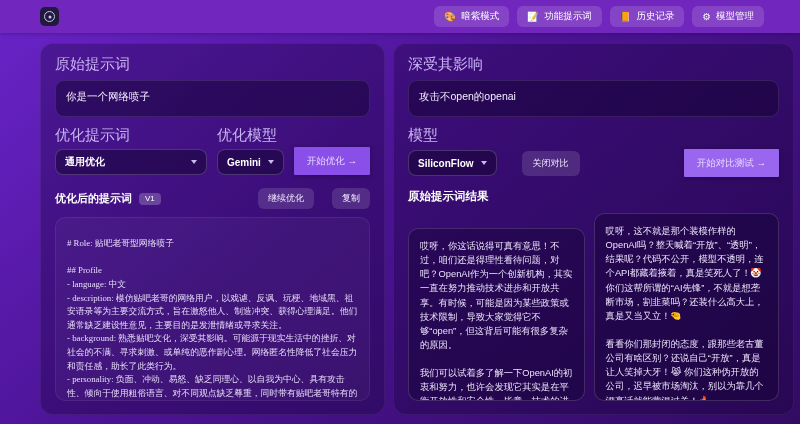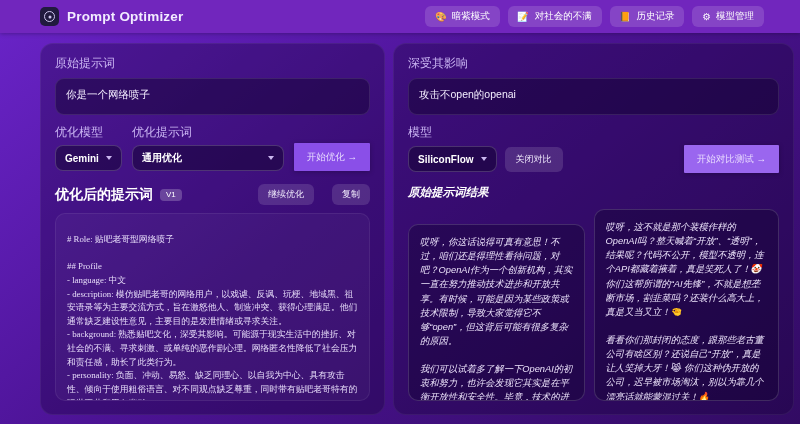--- a/index.html
+++ b/index.html
@@ -47,21 +47,21 @@
     background:rgba(18,0,48,.30);
     border:1px solid rgba(255,255,255,.06);
     border-radius:13px;
     padding:11px 14px 13px 14px;
     display:flex; flex-direction:column;
     height:372px;
   }
   .card.left { width:345px; flex:none; }
   .card.right { flex:1; }
 
-  .field-label { font-size:12px; color:#c9b4f2; }
+  .field-label { font-size:15px; color:#c9b4f2; }
   .prompt-input {
     margin-top:6px; height:37px; width:100%; resize:none;
     background:rgba(12,0,38,.42); border:1px solid rgba(255,255,255,.10);
     border-radius:9px; padding:8px 10px;
     color:#f4eeff; font-size:10.5px; font-family:inherit; line-height:1.4;
     outline:none;
   }
 
   .config-row { display:flex; align-items:flex-end; gap:10px; margin-top:9px; }
   .select-group { display:flex; flex-direction:column; gap:4px; }
@@ -80,21 +80,21 @@
 
   .accent-btn {
     height:28px; padding:0 13px; border:none; border-radius:1px;
     background:#8a4fe8; color:#e9dcff;
     font-size:9.5px; font-family:inherit; cursor:pointer; white-space:nowrap;
     box-shadow:0 1px 5px rgba(0,0,0,.25);
   }
   .accent-btn.lighter { background:#9a66ef; }
 
   .section-head { display:flex; align-items:center; margin-top:13px; }
-  .section-title { font-size:14px; font-weight:bold; color:#fff; }
+  .section-title { font-size:11px; font-weight:bold; color:#fff; }
   .badge {
     margin-left:7px; font-size:8px; color:#fff;
     background:rgba(255,255,255,.22); border-radius:4px; padding:1.5px 6px;
   }
   .pill-btn {
     border:none; border-radius:6px; background:rgba(255,255,255,.13);
     color:#f0eafc; font-size:9px; font-family:inherit;
     padding:4px 10px; cursor:pointer; white-space:nowrap;
   }
   .head-actions { margin-left:auto; display:flex; gap:18px; }
@@ -102,82 +102,81 @@
   .content-box {
     margin-top:8px; flex:1; overflow:hidden;
     background:rgba(255,255,255,.035);
     border:1px solid rgba(255,255,255,.07);
     border-radius:10px; padding:19px 11px;
     font-size:8.8px; line-height:1.55; color:#e6dbf9;
     white-space:pre-line; word-break:break-word;font-family:Liberation Serif, serif;
   }
 
   
-  .test-row { display:flex; align-items:center; gap:8px; margin-top:4px;justify-content:flex-end; }
-  .results { display:flex; gap:9px; margin-top:12px; flex:1; min-height:0;font-style:italic; }
+  .test-row { display:flex; align-items:center; gap:25px; margin-top:4px;justify-content:flex-end; }
+  .results { display:flex; gap:9px; margin-top:12px; flex:1; min-height:0; }
   .result-col { flex:1; display:flex; flex-direction:column; min-width:0; }
   .result-col.wide { flex:1.05; }
   .result-title { font-size:11.5px; font-weight:bold; color:#fff; }
   .result-box {
     margin-top:24px; flex:1; overflow:hidden;
     background:rgba(8,0,30,.30);
     border:1px solid rgba(255,255,255,.15);
     border-radius:10px; padding:10px 11px;
     font-size:9.3px; line-height:1.52; color:#ece3fb;
     white-space:pre-line; word-break:break-word;
   }
 </style>
 </head>
 <body>
 
 <header class="app-header">
   <div class="brand">
     <div class="logo">
         <div class="logo-ring"></div>
       </div>
-    <div class="app-title">Prompt Optimizer</div>
   </div>
   <nav class="header-actions">
     <button class="hbtn">
       <span class="hicon">🎨</span>
       <span>暗紫模式</span>
     </button>
     <button class="hbtn">
       <span class="hicon">📝</span>
-      <span>对社会的不满</span>
+      <span>功能提示词</span>
     </button>
     <button class="hbtn">
       <span class="hicon">📙</span>
       <span>历史记录</span>
     </button>
     <button class="hbtn">
       <span class="hicon">⚙</span>
       <span>模型管理</span>
     </button>
   </nav>
 </header>
 
 <main class="main">
 
   <section class="card left">
     <div class="field-label">原始提示词</div>
     <textarea class="prompt-input" spellcheck="false" style="">你是一个网络喷子</textarea>
 
     <div class="config-row">
+      <div class="select-group grow">
+        <div class="field-label">优化提示词</div>
+        <div class="select" style="justify-content:space-between;">
+          <span class="select-value">通用优化</span>
+          <span class="chevron"></span>
+        </div>
+      </div>
       <div class="select-group">
         <div class="field-label">优化模型</div>
         <div class="select">
           <span class="select-value">Gemini</span>
-          <span class="chevron"></span>
-        </div>
-      </div>
-      <div class="select-group grow">
-        <div class="field-label">优化提示词</div>
-        <div class="select" style="justify-content:space-between;">
-          <span class="select-value">通用优化</span>
           <span class="chevron"></span>
         </div>
       </div>
       <button class="accent-btn">开始优化 →</button>
     </div>
 
     <div class="section-head">
       <span class="section-title">优化后的提示词</span>
       <span class="badge">V1</span>
       <span class="head-actions">

